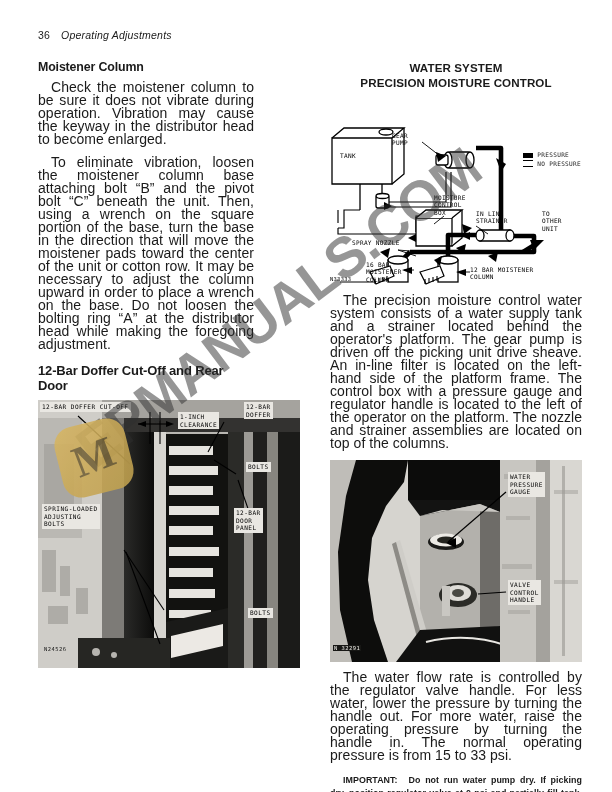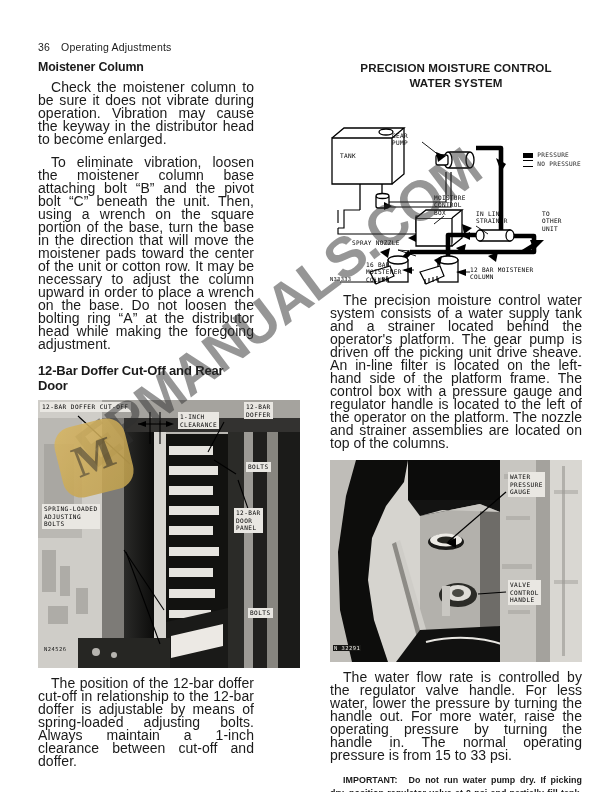--- a/index.html
+++ b/index.html
@@ -31,22 +31,22 @@
     align-items: baseline;
     gap: 11px;
   }
   .hdr-num {
     font-size: 10.5px;
     font-weight: normal;
     letter-spacing: .2px;
   }
   .hdr-title {
     font-size: 10.5px;
+    font-style: italic;
     letter-spacing: .2px;
-    margin-top: 12px;
   }
 
   
   .col-left {
     position: absolute;
     left: 38px;
     top: 60px;
     width: 216px;
   }
   .col-right {
@@ -320,28 +320,27 @@
       <div class="plab" style="left:4px; top:104px;">SPRING-LOADED
 ADJUSTING
 BOLTS</div>
       <div class="plab" style="left:196px; top:108px;">12-BAR
 DOOR
 PANEL</div>
       <div class="plab" style="left:210px; top:208px;">BOLTS</div>
       <div class="pid" style="left:5px; top:246px; color:#141414; background:#cfcdc8;">N24526</div>
     </div>
 
-    <p class="body">The position of the 12-bar doffer cut-off in relationship to the 12-bar doffer is adjustable by means of spring-loaded adjusting bolts. Always maintain a 1-inch clearance between cut-off and doffer.</p>
   </div>
 
   <div class="col-right">
 
     <div class="rt-head">
+      <div>WATER SYSTEM</div>
       <div>PRECISION MOISTURE CONTROL</div>
-      <div>WATER SYSTEM</div>
     </div>
 
     <div class="diagram">
       <svg width="252" height="185" viewBox="0 0 252 185">
         <g fill="none" stroke="#000" stroke-width="1.3">
 
           <polygon points="2,38 62,38 62,84 2,84" fill="#fff"></polygon>
           <polyline points="2,38 14,28 74,28 62,38"></polyline>
           <polyline points="74,28 74,74 62,84"></polyline>
           <ellipse cx="56" cy="32" rx="7" ry="3"></ellipse>

